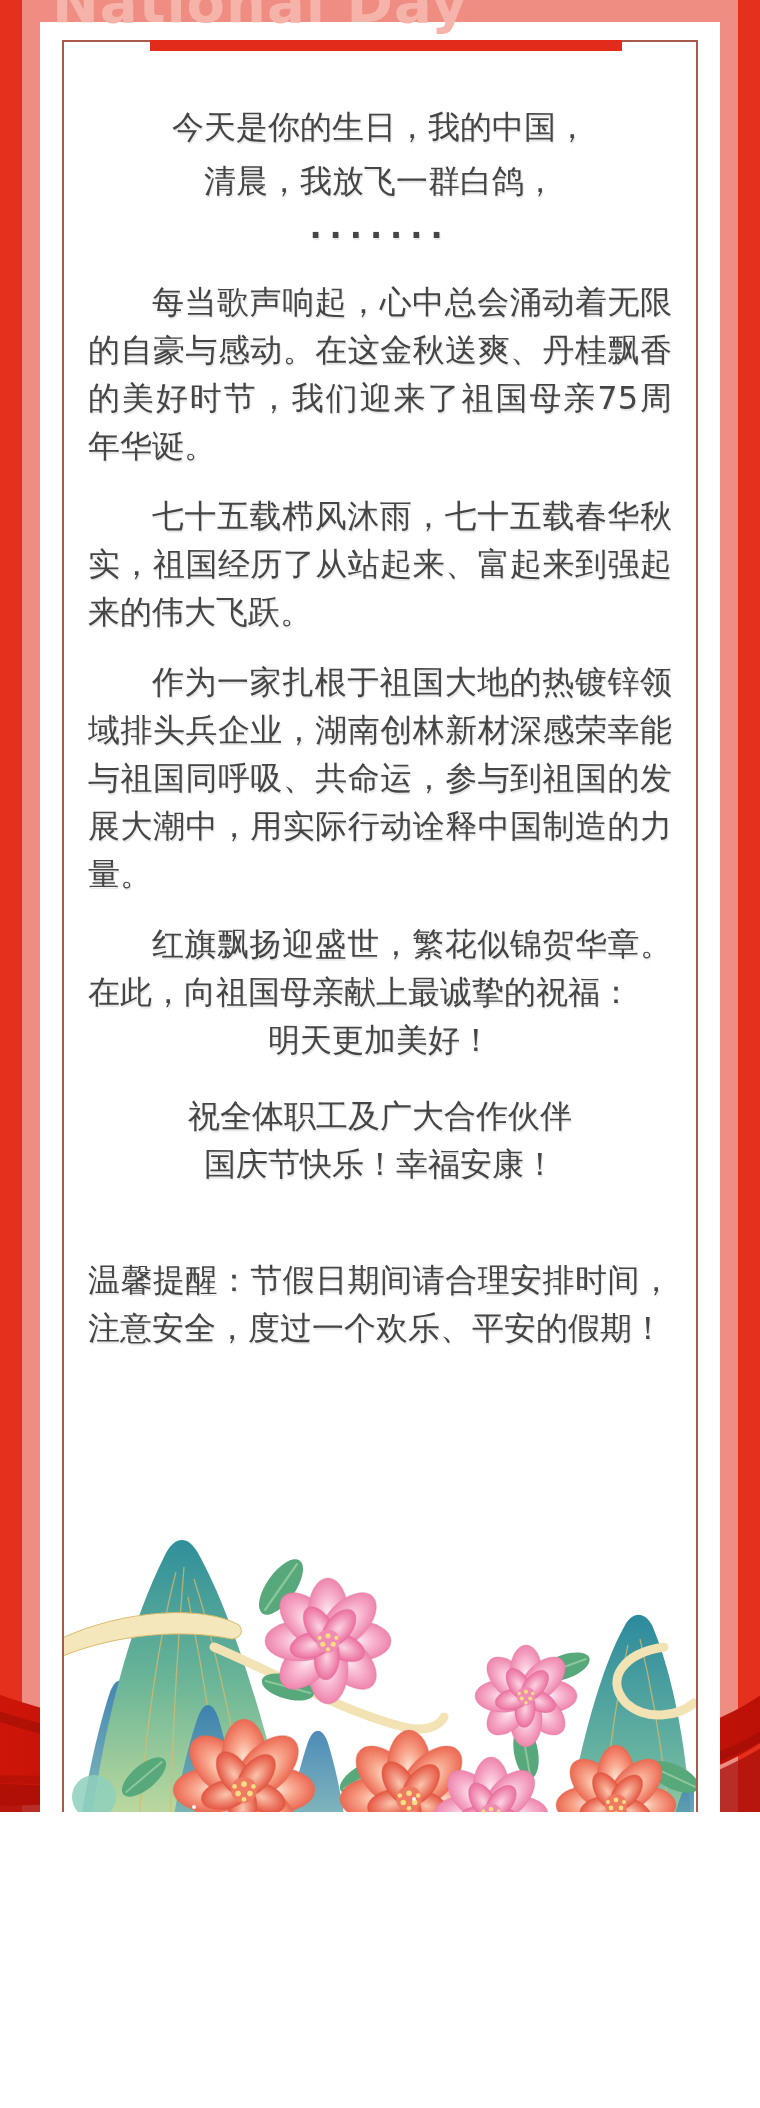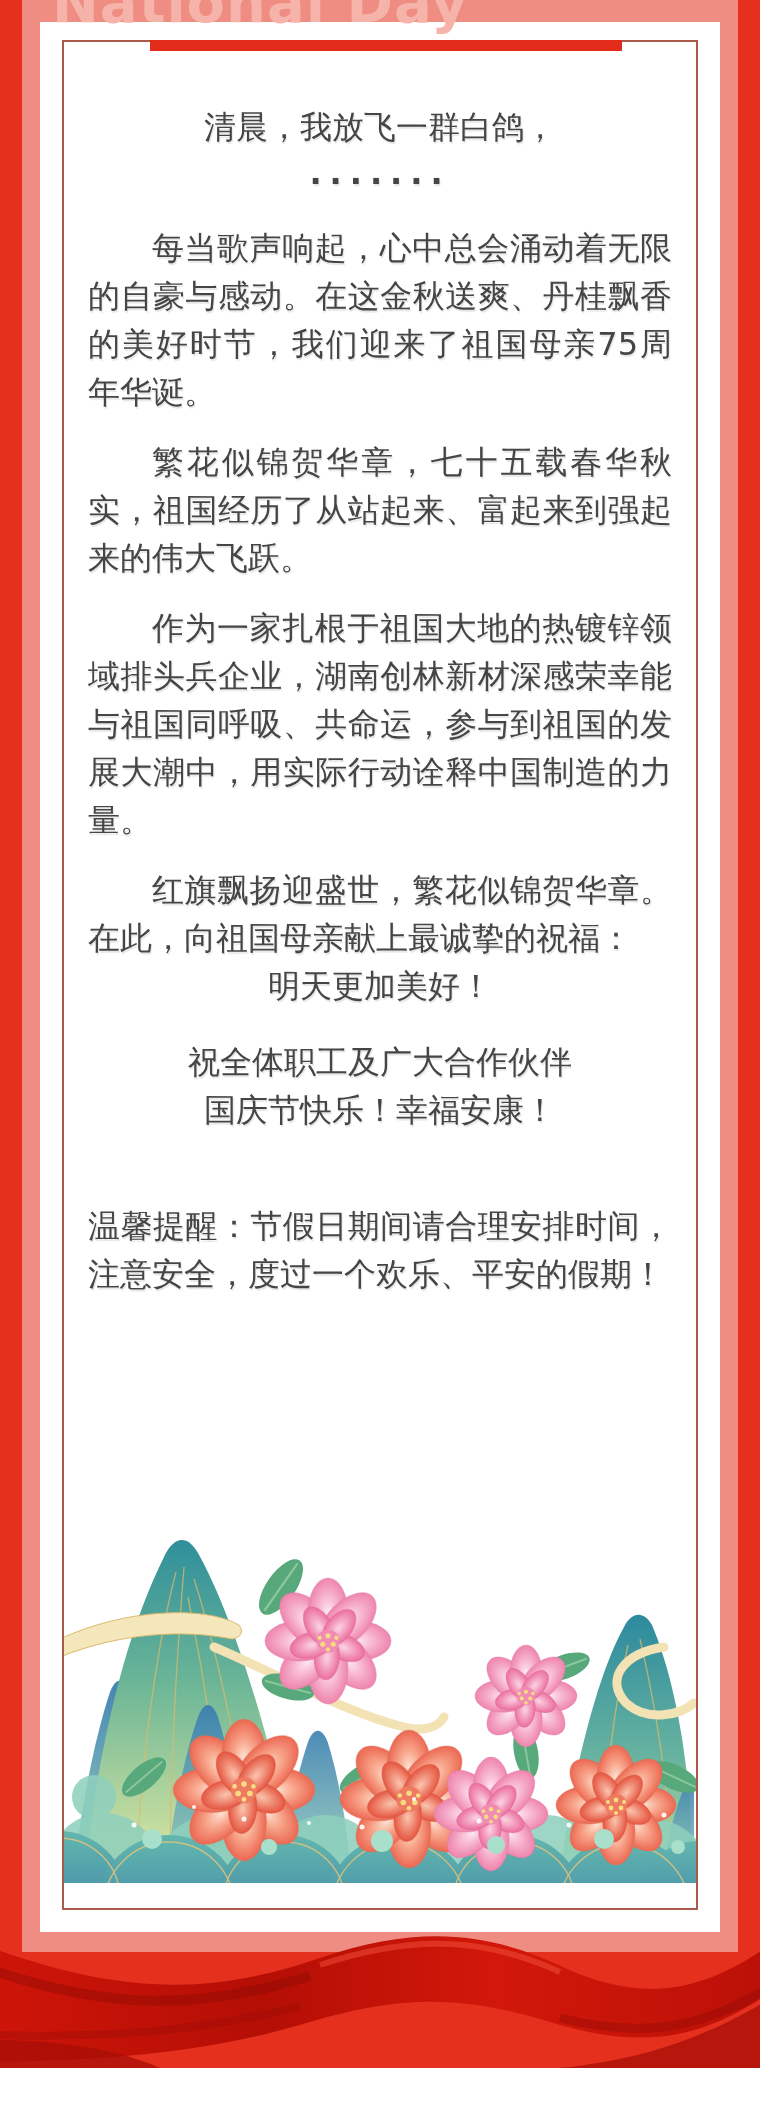--- a/index.html
+++ b/index.html
@@ -1,17 +1,17 @@
 <!DOCTYPE html>
 <html style="--red: #e5301e; --salmon: #ef8d82; --card-white: #ffffff; --border-brick: #aa594b; --accent-red: #e32b1c; --text-gray: #454545; --banner-pink: #f5b3a9; --ribbon-red: #c21510;"><head>
 <meta charset="utf-8">
 <style>
   html,body{margin:0;padding:0;background:#ffffff;}
   .poster{
-    position:relative;width:760px;height:2068px;overflow:hidden;
+    position:relative;width:760px;height:1812px;overflow:hidden;
     background:var(--red,#e5301e);
     font-family:"DejaVu Sans", sans-serif;
   }
   .salmon-band{
     position:absolute;left:22px;top:0;width:716px;height:1952px;
     background:var(--salmon,#ef8d82);
   }
   .banner-title{
     position:absolute;left:52px;top:-30px;z-index:4;
     font-size:56px;font-weight:800;letter-spacing:1px;
@@ -55,26 +55,27 @@
 
   <div class="banner-title">National Day</div>
 
   <div class="card">
     <div class="inner">
       <div class="accent-bar"></div>
 
       <div class="content">
 
         <div class="intro">
+          <div>今天是你的生日，我的中国，</div>
           <div>清晨，我放飞一群白鸽，</div>
           <div class="dots">·······</div>
         </div>
 
         <p class="para first">每当歌声响起，心中总会涌动着无限的自豪与感动。在这金秋送爽、丹桂飘香的美好时节，我们迎来了祖国母亲75周年华诞。</p>
-        <p class="para">繁花似锦贺华章，七十五载春华秋实，祖国经历了从站起来、富起来到强起来的伟大飞跃。</p>
+        <p class="para">七十五载栉风沐雨，七十五载春华秋实，祖国经历了从站起来、富起来到强起来的伟大飞跃。</p>
         <p class="para">作为一家扎根于祖国大地的热镀锌领域排头兵企业，湖南创林新材深感荣幸能与祖国同呼吸、共命运，参与到祖国的发展大潮中，用实际行动诠释中国制造的力量。</p>
         <p class="para">红旗飘扬迎盛世，繁花似锦贺华章。在此，向祖国母亲献上最诚挚的祝福：</p>
 
         <div class="center-block">
           <div>明天更加美好！</div>
         </div>
 
         <div class="center-block wish">
           <div>祝全体职工及广大合作伙伴</div>
           <div>国庆节快乐！幸福安康！</div>

